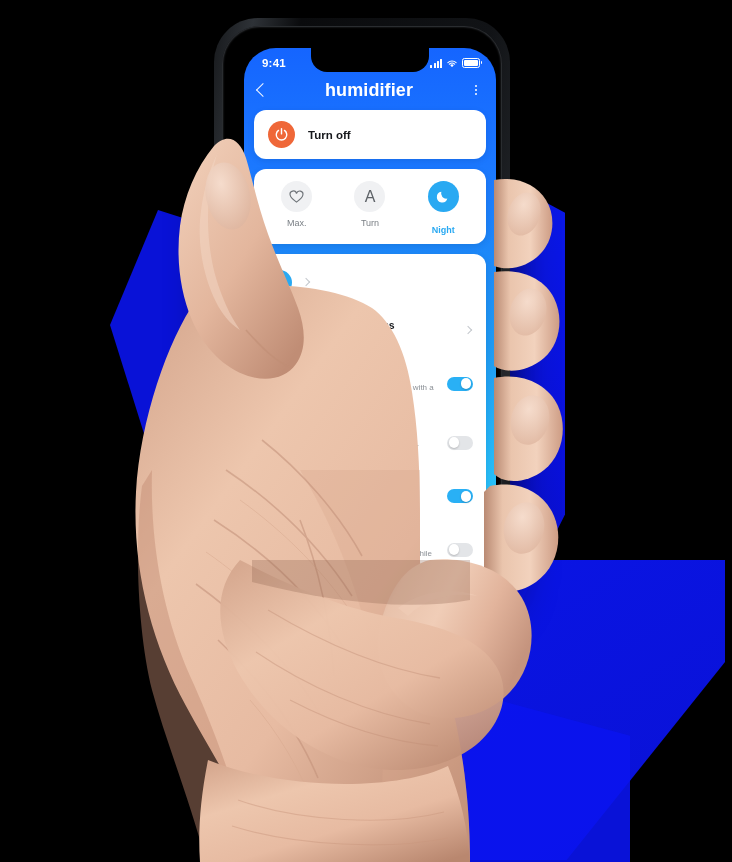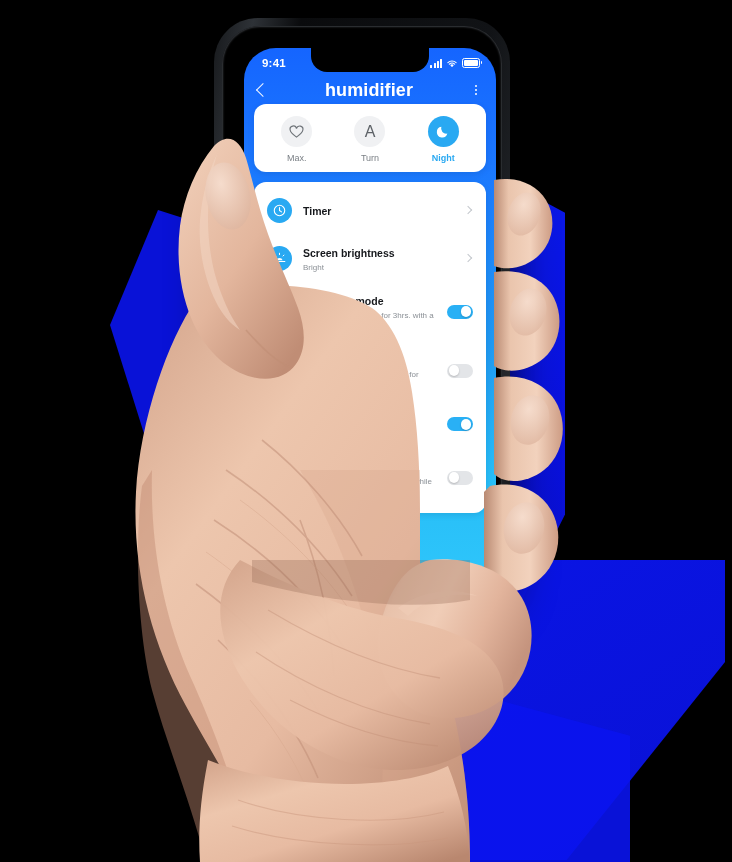--- a/index.html
+++ b/index.html
@@ -101,21 +101,21 @@
   .power-label{font-size:11.5px;font-weight:bold;color:#16181c;}
 
   .card-modes{display:flex;padding:12px 6px 9px 6px;}
   .mode{flex:1;display:flex;flex-direction:column;align-items:center;gap:6px;}
   .mode-ico{
     width:31px;height:31px;border-radius:50%;background:#f0f1f3;
     display:flex;align-items:center;justify-content:center;color:#6f7479;
   }
   .mode.active .mode-ico{background:#29a9f2;color:#fff;}
   .mode-label{font-size:9px;color:#7b8086;text-align:right;}
-  .mode.active .mode-label{color:#29a9f2;font-weight:bold;}
+  .mode.active .mode-label{color:#29a9f2;font-weight:bold;margin-top:7px;}
   .mode-a{font-size:16px;font-weight:500;line-height:1;color:#5d6267;font-family:"Liberation Sans",sans-serif;}
 
   .card-list{padding:4px 0 6px 0;}
   .row{display:flex;align-items:center;padding:9px 13px;gap:11px;min-height:30px;}
   .row-ico{
     width:25px;height:25px;border-radius:50%;background:#29a9f2;flex:0 0 auto;
     display:flex;align-items:center;justify-content:center;
   }
   .row-txt{flex:1 1 auto;min-width:0;}
   .row-title{font-size:10.5px;font-weight:bold;color:#16181c;line-height:1.25;}
@@ -165,20 +165,29 @@
         <div class="navbar">
           <span class="chev-back"></span>
           <span class="nav-title">humidifier</span>
           <span class="dots">
               <i></i>
               <i></i>
               <i></i>
             </span>
         </div>
 
+        <div class="card card-power">
+          <span class="power-circle">
+            <svg width="15" height="15" viewBox="0 0 20 20">
+              <path d="M6 4.6 a7 7 0 1 0 8 0" stroke="#fff" stroke-width="1.9" fill="none" stroke-linecap="round"></path>
+              <line x1="10" y1="2.4" x2="10" y2="9.2" stroke="#fff" stroke-width="1.9" stroke-linecap="round"></line>
+            </svg>
+          </span>
+          <span class="power-label">Turn off</span>
+        </div>
 
         <div class="card card-modes">
           <div class="mode">
             <span class="mode-ico">
               <svg width="15" height="14" viewBox="0 0 18 16">
                 <path d="M9 14.2 C4.2 10.6 1.4 8.4 1.4 5.6 A3.6 3.6 0 0 1 9 3.8 A3.6 3.6 0 0 1 16.6 5.6 C16.6 8.4 13.8 10.6 9 14.2 Z" fill="none" stroke="currentColor" stroke-width="1.35"></path>
               </svg>
             </span>
             <span class="mode-label">Max.</span>
           </div>
@@ -199,23 +208,20 @@
         </div>
 
         <div class="card card-list">
 
           <div class="row">
             <span class="row-ico">
               <svg width="15" height="15" viewBox="0 0 18 18">
                 <circle cx="9" cy="9" r="6.3" fill="none" stroke="#fff" stroke-width="1.3"></circle>
                 <path d="M9 5.4 V9 L11.4 10.6" stroke="#fff" stroke-width="1.3" fill="none" stroke-linecap="round" stroke-linejoin="round"></path>
               </svg>
-            </span>
-            <span class="row-txt">
-              <span class="row-title">Timer</span>
             </span>
             <span class="chev-r"></span>
           </div>
 
           <div class="row">
             <span class="row-ico">
               <svg width="15" height="15" viewBox="0 0 18 18">
                 <path d="M5.3 11.2 a3.8 3.8 0 0 1 7.4 0 Z" fill="#fff"></path>
                 <line x1="2.6" y1="12.6" x2="15.4" y2="12.6" stroke="#fff" stroke-width="1.3" stroke-linecap="round"></line>
                 <line x1="9" y1="2.7" x2="9" y2="4.3" stroke="#fff" stroke-width="1.2" stroke-linecap="round"></line>

